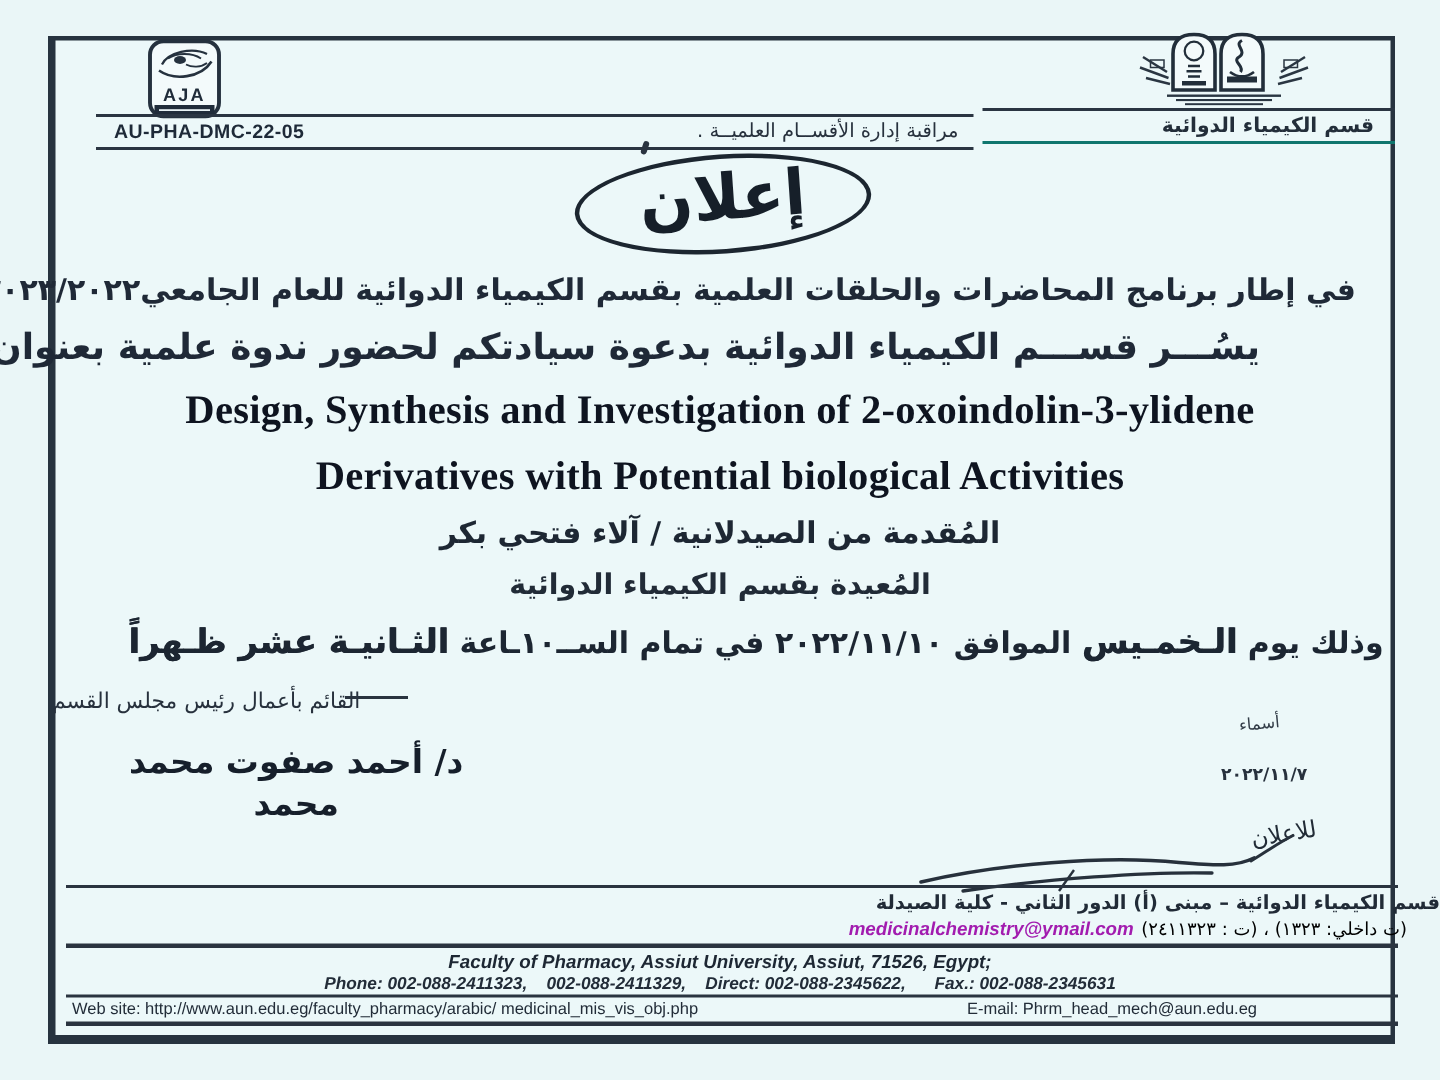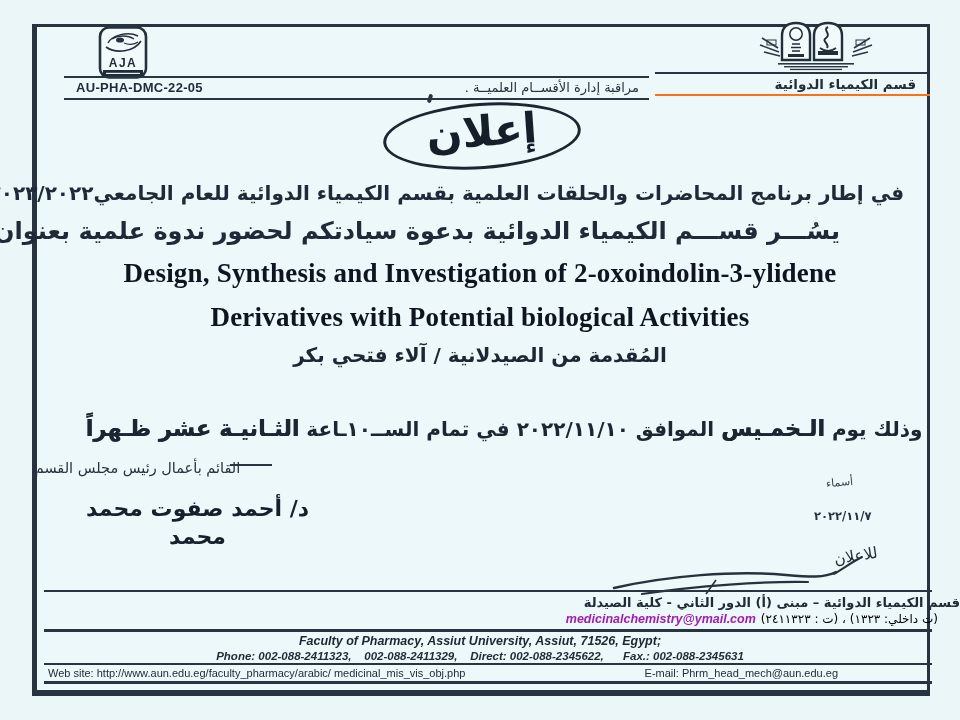--- a/index.html
+++ b/index.html
@@ -12,21 +12,21 @@
   .rtl{direction:rtl;}
   .frame{
     left:32px;top:24px;width:898px;height:672px;box-sizing:border-box;
     border:3px solid #27333f;border-left-width:5px;border-bottom-width:6px;
     background:#ecf8f9;
   }
   
   .rule-left{left:64px;top:76px;width:585px;height:20px;
     border-top:2px solid #2a3542;border-bottom:2px solid #2a3542;}
   .rule-right{left:655px;top:72px;width:275px;height:20px;
-    border-top:2px solid #2a3542;border-bottom:2px solid #f97316;}
+    border-top:2px solid #2a3542;border-bottom:2px solid #0f766e;}
   .doc-code{position:absolute;left:12px;top:2px;font-family:"Liberation Sans",sans-serif;
     font-size:13px;font-weight:bold;color:#1e2a38;letter-spacing:.3px;}
   .center-note{position:absolute;right:10px;top:2px;font-size:13px;direction:rtl;color:#27313d;}
   .dept-label{position:absolute;right:14px;top:1.5px;font-size:13.5px;font-weight:bold;direction:rtl;}
   .aja{left:98px;top:26px;width:50px;height:58px;}
   .pharm{left:748px;top:18px;width:136px;height:56px;}
   
   .stamp{
     left:383px;top:103px;width:198px;height:66px;box-sizing:border-box;
     border:3px solid #1c2630;border-radius:50%;
@@ -128,20 +128,21 @@
 
   <div class="abs rtl intro1">في إطار برنامج المحاضرات والحلقات العلمية بقسم الكيمياء الدوائية للعام الجامعي٢٠٢٣/٢٠٢٢</div>
   <div class="abs rtl intro2">يسُـــر قســـم الكيمياء الدوائية بدعوة سيادتكم لحضور ندوة علمية بعنوان :-</div>
 
   <div class="abs entitle">
     <div>Design, Synthesis and Investigation of 2-oxoindolin-3-ylidene</div>
     <div>Derivatives with Potential biological Activities</div>
   </div>
 
   <div class="abs rtl presenter">المُقدمة من الصيدلانية / آلاء فتحي بكر</div>
+  <div class="abs rtl presenter-role">المُعيدة بقسم الكيمياء الدوائية</div>
 
   <div class="abs rtl schedule">
     <span>وذلك يوم </span><span class="em">الـخمـيس</span><span> الموافق ٢٠٢٢/١١/١٠ في تمام الســ١٠ـاعة </span><span class="em">الثـانيـة عشر ظـهراً</span>
   </div>
 
   <div class="abs rtl acting">القائم بأعمال رئيس مجلس القسم</div>
   <div class="abs acting-dash"></div>
   <div class="abs rtl dr-name">د/ أحمد صفوت محمد محمد</div>
 
   <div class="abs rtl reviewer">أسماء</div>

